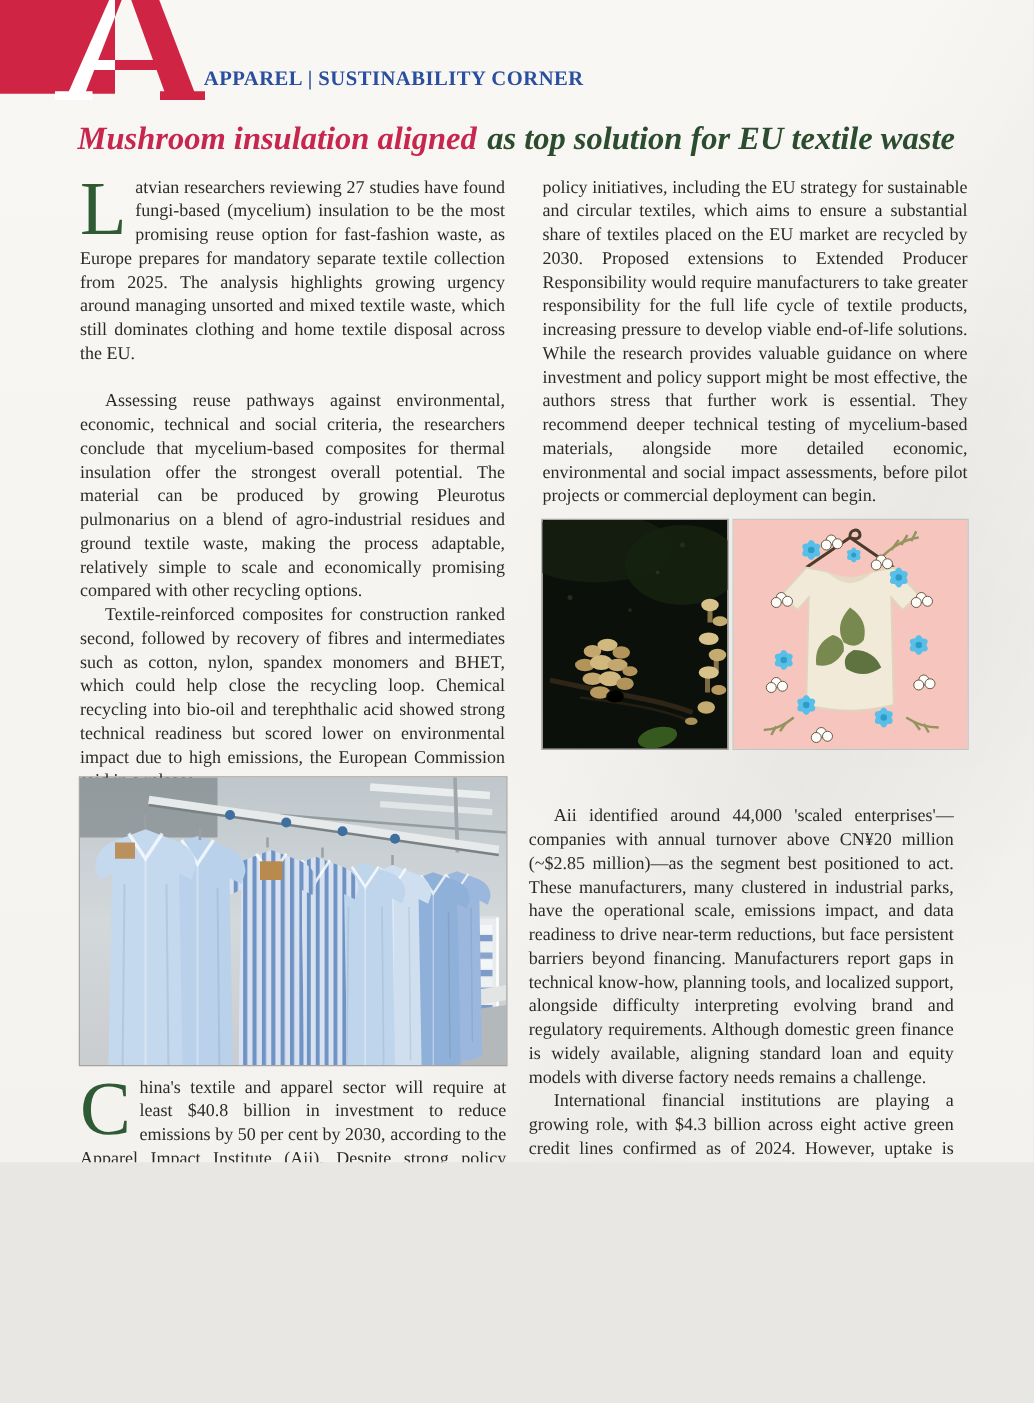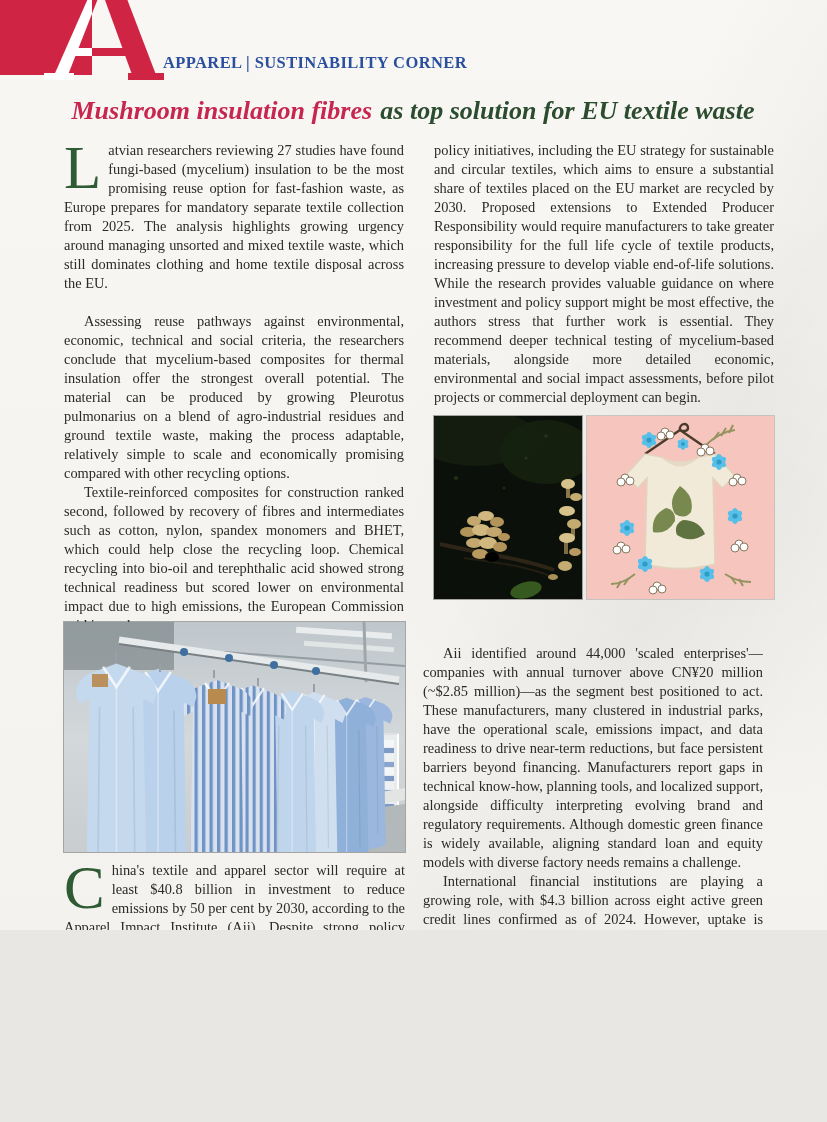--- a/index.html
+++ b/index.html
@@ -68,21 +68,21 @@
       </g>
     </defs>
     <rect x="0" y="0" width="92" height="75" fill="#d02444"></rect>
     <use href="#glyphA" clip-path="url(#inBlock)" fill="#ffffff"></use>
     <use href="#glyphA" clip-path="url(#outBlock)" fill="#d02444"></use>
   </svg>
 
   <div class="header-label">APPAREL | SUSTINABILITY CORNER</div>
 
   <div class="headline" id="headline1">
-    <span class="h-accent">Mushroom insulation fibres</span><span class="h-rest">as top solution for EU textile waste</span>
+    <span class="h-accent">Mushroom insulation aligned</span><span class="h-rest">as top solution for EU textile waste</span>
   </div>
 
   <div class="col" id="a1-left">
     <p class="para"><span class="dropcap">L</span><span>atvian researchers reviewing 27 studies have found fungi-based (mycelium) insulation to be the most promising reuse option for fast-fashion waste, as Europe prepares for mandatory separate textile collection from 2025. The analysis highlights growing urgency around managing unsorted and mixed textile waste, which still dominates clothing and home textile disposal across the EU.</span></p>
     <p class="para gap indent">Assessing reuse pathways against environmental, economic, technical and social criteria, the researchers conclude that mycelium-based composites for thermal insulation offer the strongest overall potential. The material can be produced by growing Pleurotus pulmonarius on a blend of agro-industrial residues and ground textile waste, making the process adaptable, relatively simple to scale and economically promising compared with other recycling options.</p>
     <p class="para indent">Textile-reinforced composites for construction ranked second, followed by recovery of fibres and intermediates such as cotton, nylon, spandex monomers and BHET, which could help close the recycling loop. Chemical recycling into bio-oil and terephthalic acid showed strong technical readiness but scored lower on environmental impact due to high emissions, the European Commission said in a release.</p>
     <p class="para indent">The findings are closely aligned with broader European</p>
   </div>
 
   <div class="col" id="a1-right">

